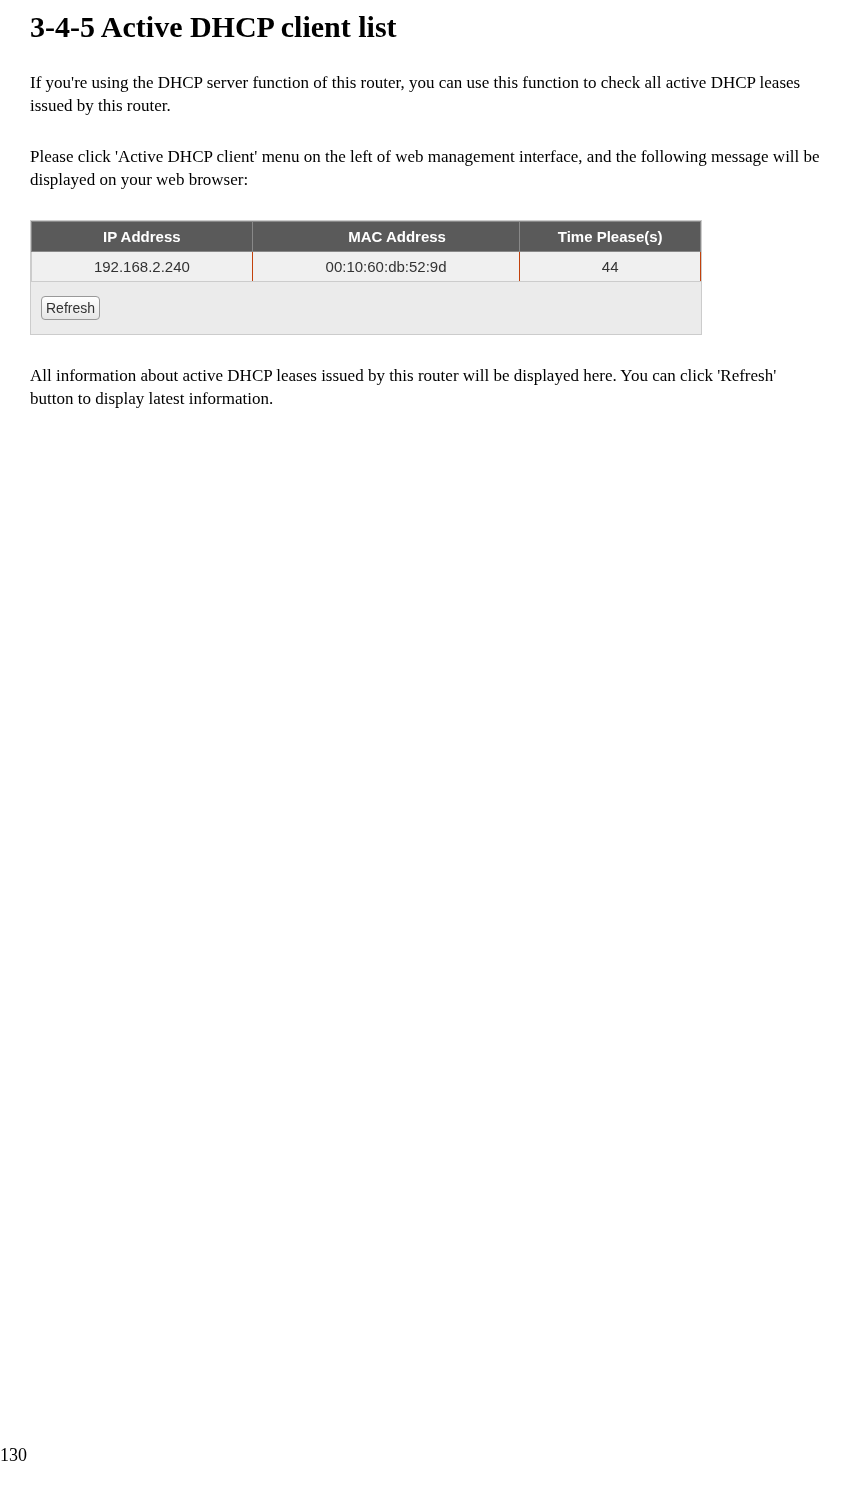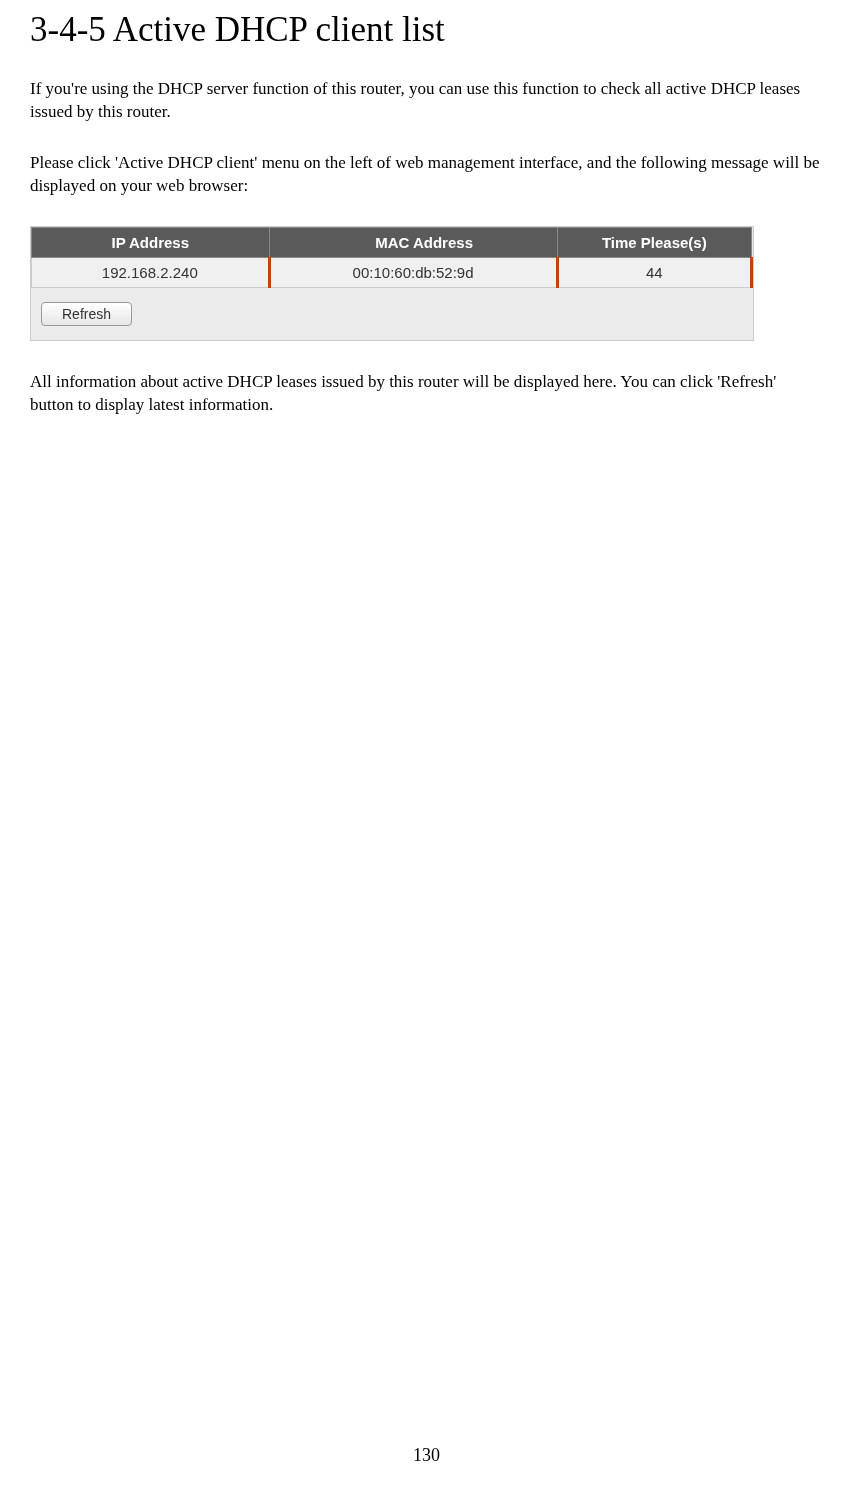--- a/index.html
+++ b/index.html
@@ -9,32 +9,32 @@
     }
     body {
       font-family: "Times New Roman", Times, serif;
       background: #ffffff;
       width: 853px;
       height: 1486px;
       position: relative;
       padding: 10px 30px;
     }
     .heading {
-      font-size: 35px;
+      font-size: 30px;
       margin-bottom: 28px;
-      font-weight: normal;
+      font-weight: bold;
     }
     .paragraph {
       font-size: 17px;
       line-height: 1.35;
       margin-bottom: 28px;
       font-weight: normal;
     }
     .screenshot-container {
-      width: 724px;
+      width: 672px;
       margin: 10px 0 30px 0;
       border: 1px solid #ccc;
       background: #e8e8e8;
       padding: 0;
     }
     .dhcp-table {
       width: 100%;
       border-collapse: collapse;
       font-family: Arial, sans-serif;
       font-size: 15px;
@@ -46,53 +46,53 @@
       padding: 6px 10px;
       text-align: center;
       border: 1px solid #888;
     }
     .dhcp-table tbody td {
       background: #f0f0f0;
       color: #333;
       padding: 6px 10px;
       text-align: center;
       border-left: 1px solid #ccc;
-      border-right: 3px solid #c2410c;
+      border-right: 1px solid #c2410c;
       border-bottom: 1px solid #ccc;
     }
     .dhcp-table thead th:first-child {
       width: 33%;
     }
     .dhcp-table thead th:nth-child(2) {
       width: 40%;
       padding-left: 32px;
     }
     .dhcp-table thead th:nth-child(3) {
       width: 27%;
     }
     .button-area {
       background: #ebebeb;
       padding: 14px 10px 14px 10px;
     }
     .refresh-button {
       font-family: Arial, sans-serif;
       font-size: 14px;
-      padding: 3px 20px;
+      padding: 3px 4px;
       background: linear-gradient(to bottom, #ffffff, #e6e6e6);
       border: 1px solid #999;
       border-radius: 4px;
       color: #333;
       cursor: pointer;
     }
     .page-number {
       position: absolute;
       bottom: 20px;
       left: 0;
       right: 0;
-      text-align: center;
+      text-align: left;
       font-size: 18px;
       font-family: "Times New Roman", Times, serif;
     }
   </style>
 </head>
 <body>
 
 <div class="heading">3-4-5 Active DHCP client list</div>
 
 <div class="paragraph">If you're using the DHCP server function of this router, you can use this function to check all active DHCP leases issued by this router.</div>

